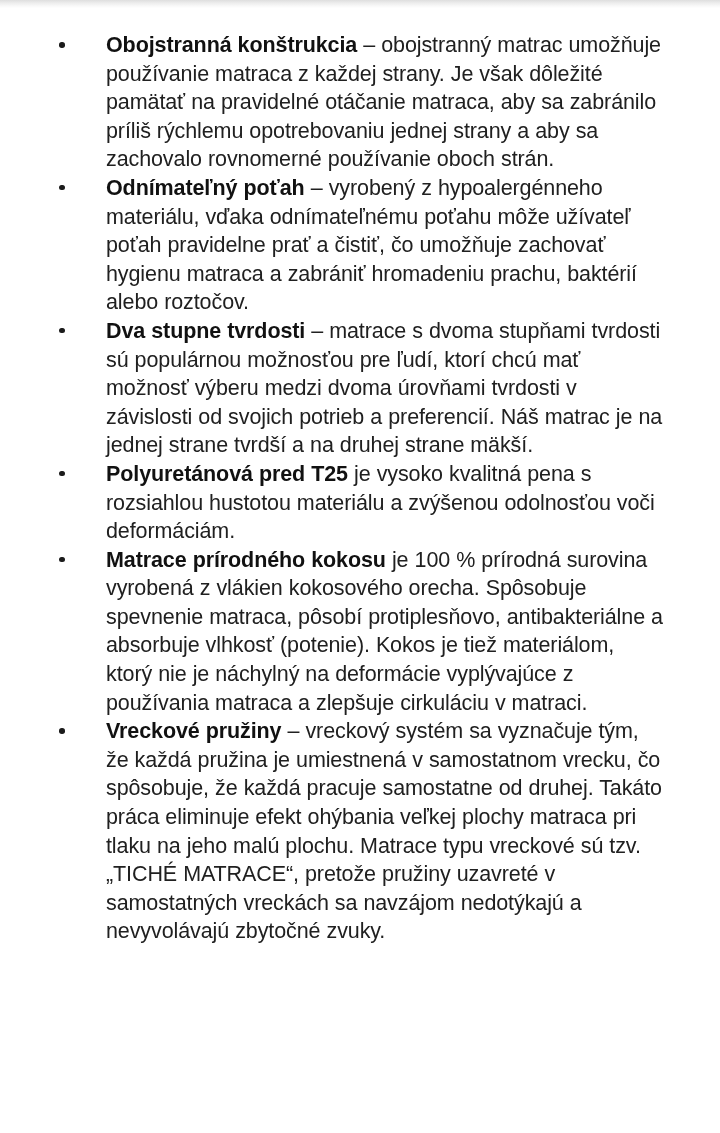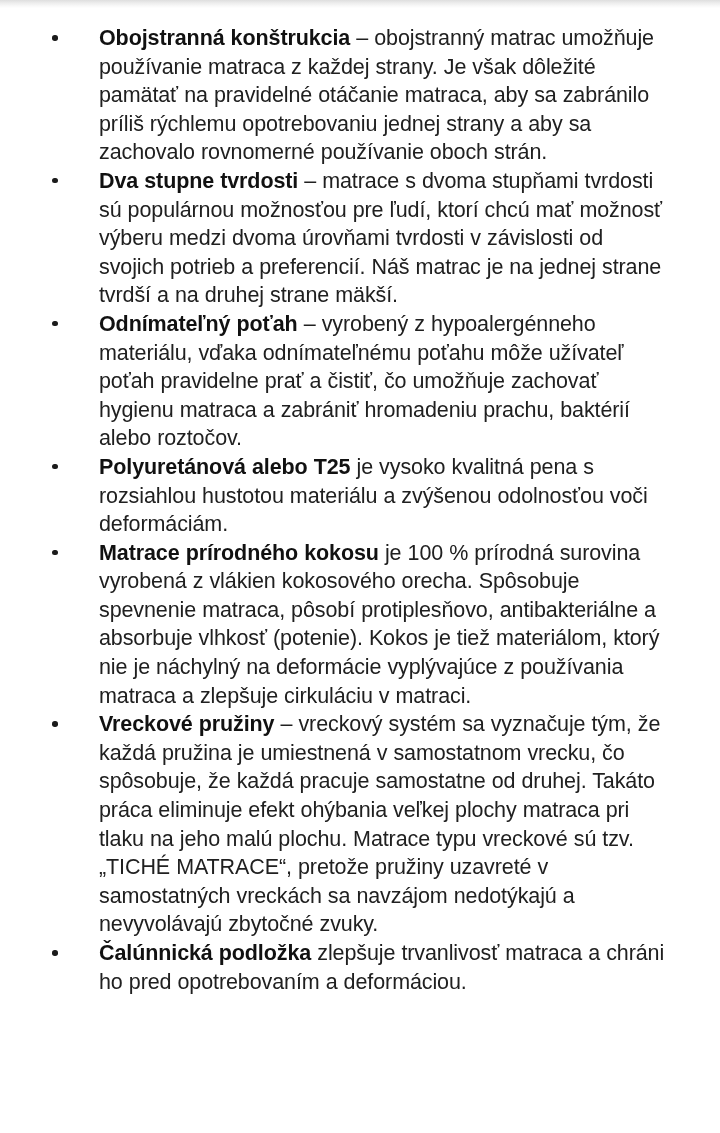--- a/index.html
+++ b/index.html
@@ -31,21 +31,21 @@
 
   .page {
     position: absolute;
     top: 0;
     left: 0;
     width: 720px;
   }
 
   ul.feature-list {
     list-style: none;
-    margin: 8px;
+    margin: 15px;
     padding: 16px;
     padding-top: 16px;
   }
 
   li.feature-item {
     position: relative;
     padding-left: 75px;
     padding-right: 26px;
     margin: 0;
     font-size: 21.5px;
@@ -82,43 +82,39 @@
 <div class="page">
   <ul class="feature-list">
 
     <li class="feature-item">
       <span class="bullet"></span>
       <span class="feature-term">Obojstranná konštrukcia</span><span class="feature-body"> – obojstranný matrac umožňuje používanie matraca z každej strany. Je však dôležité pamätať na pravidelné otáčanie matraca, aby sa zabránilo príliš rýchlemu opotrebovaniu jednej strany a aby sa zachovalo rovnomerné používanie oboch strán.</span>
     </li>
 
     <li class="feature-item">
       <span class="bullet"></span>
+      <span class="feature-term">Odnímateľný poťah</span><span class="feature-body"> – vyrobený z hypoalergénneho materiálu, vďaka odnímateľnému poťahu môže užívateľ poťah pravidelne prať a čistiť, čo umožňuje zachovať hygienu matraca a zabrániť hromadeniu prachu, baktérií alebo roztočov.</span>
+    </li>
+
+    <li class="feature-item">
+      <span class="bullet"></span>
       <span class="feature-term">Dva stupne tvrdosti</span><span class="feature-body"> – matrace s dvoma stupňami tvrdosti sú populárnou možnosťou pre ľudí, ktorí chcú mať možnosť výberu medzi dvoma úrovňami tvrdosti v závislosti od svojich potrieb a preferencií. Náš matrac je na jednej strane tvrdší a na druhej strane mäkší.</span>
     </li>
 
     <li class="feature-item">
       <span class="bullet"></span>
-      <span class="feature-term">Odnímateľný poťah</span><span class="feature-body"> – vyrobený z hypoalergénneho materiálu, vďaka odnímateľnému poťahu môže užívateľ poťah pravidelne prať a čistiť, čo umožňuje zachovať hygienu matraca a zabrániť hromadeniu prachu, baktérií alebo roztočov.</span>
-    </li>
-
-    <li class="feature-item">
-      <span class="bullet"></span>
-      <span class="feature-term">Polyuretánová alebo T25</span><span class="feature-body"> je vysoko kvalitná pena s rozsiahlou hustotou materiálu a zvýšenou odolnosťou voči deformáciám.</span>
+      <span class="feature-term">Polyuretánová pred T25</span><span class="feature-body"> je vysoko kvalitná pena s rozsiahlou hustotou materiálu a zvýšenou odolnosťou voči deformáciám.</span>
     </li>
 
     <li class="feature-item">
       <span class="bullet"></span>
       <span class="feature-term">Matrace prírodného kokosu</span><span class="feature-body"> je 100 % prírodná surovina vyrobená z vlákien kokosového orecha. Spôsobuje spevnenie matraca, pôsobí protiplesňovo, antibakteriálne a absorbuje vlhkosť (potenie). Kokos je tiež materiálom, ktorý nie je náchylný na deformácie vyplývajúce z používania matraca a zlepšuje cirkuláciu v matraci.</span>
     </li>
 
     <li class="feature-item">
       <span class="bullet"></span>
       <span class="feature-term">Vreckové pružiny</span><span class="feature-body"> – vreckový systém sa vyznačuje tým, že každá pružina je umiestnená v samostatnom vrecku, čo spôsobuje, že každá pracuje samostatne od druhej. Takáto práca eliminuje efekt ohýbania veľkej plochy matraca pri tlaku na jeho malú plochu. Matrace typu vreckové sú tzv. „TICHÉ MATRACE“, pretože pružiny uzavreté v samostatných vreckách sa navzájom nedotýkajú a nevyvolávajú zbytočné zvuky.</span>
     </li>
 
-    <li class="feature-item">
-      <span class="bullet"></span>
-      <span class="feature-term">Čalúnnická podložka</span><span class="feature-body"> zlepšuje trvanlivosť matraca a chráni ho pred opotrebovaním a deformáciou.</span>
-    </li>
 
 
   </ul>
 </div>
 
 </body></html>

